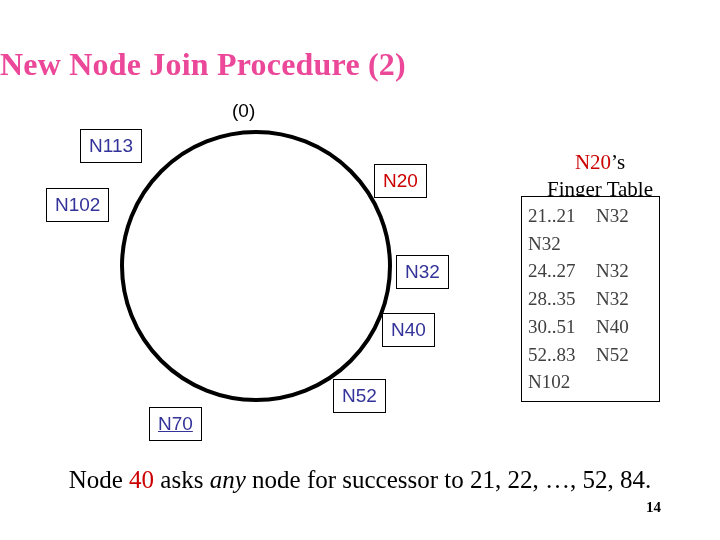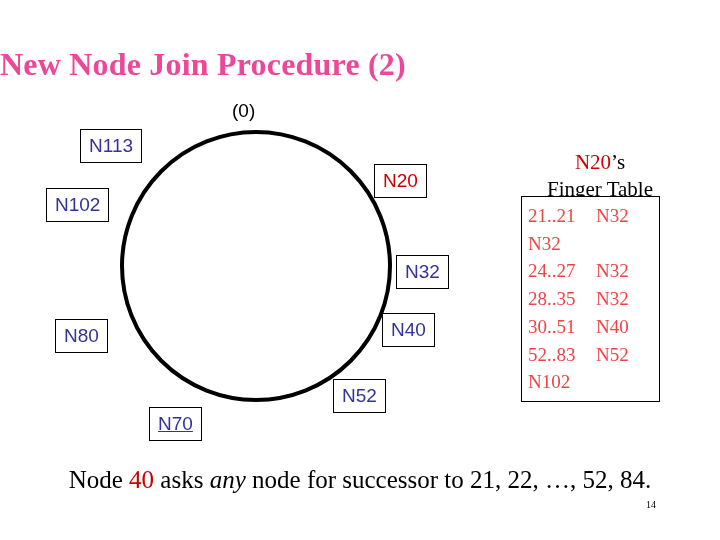--- a/index.html
+++ b/index.html
@@ -109,21 +109,21 @@
     background: #ffffff;
     padding: 5px 0 0 6px;
   }
   #finger-table-rows {
     display: block;
   }
   .ft-row {
     display: flex;
     font-family: "Liberation Serif", serif;
     font-size: 19px;
-    color: #ef4444;
+    color: #404040;
     line-height: 1.46;
     white-space: nowrap;
   }
   .ft-range {
     width: 68px;
     text-align: left;
   }
   .ft-node {
     text-align: left;
   }
@@ -141,41 +141,41 @@
     white-space: nowrap;
   }
   #caption .hl { color: #CC0000; }
   #caption .em { font-style: italic; }
 
   #page-number {
     position: absolute;
     left: 646px;
     top: 499px;
     font-family: "Liberation Serif", serif;
-    font-size: 10px;
-    color: #000000;
+    font-size: 15px;
+    color: #000000;
+    font-weight: bold;
   }
 </style>
 </head>
 <body>
 
 <div id="slide">
 
   <div id="slide-title">New Node Join Procedure (2)</div>
 
   <div id="ring-circle"></div>
 
   <div id="zero-label">(0)</div>
 
   <div class="node-box" id="node-n113">N113</div>
   <div class="node-box" id="node-n102">N102</div>
   <div class="node-box is-new" id="node-n20">N20</div>
   <div class="node-box" id="node-n32">N32</div>
   <div class="node-box" id="node-n40">N40</div>
-  <div class="node-box" id="node-n80">N80</div>
   <div class="node-box" id="node-n52">N52</div>
   <div class="node-box" id="node-n70">N70</div>
 
   <div id="finger-table-panel">
     <div id="finger-table-heading">
       <span class="owner">N20</span><span>’s</span><br>
       <span>Finger Table</span>
     </div>
   </div>
 

